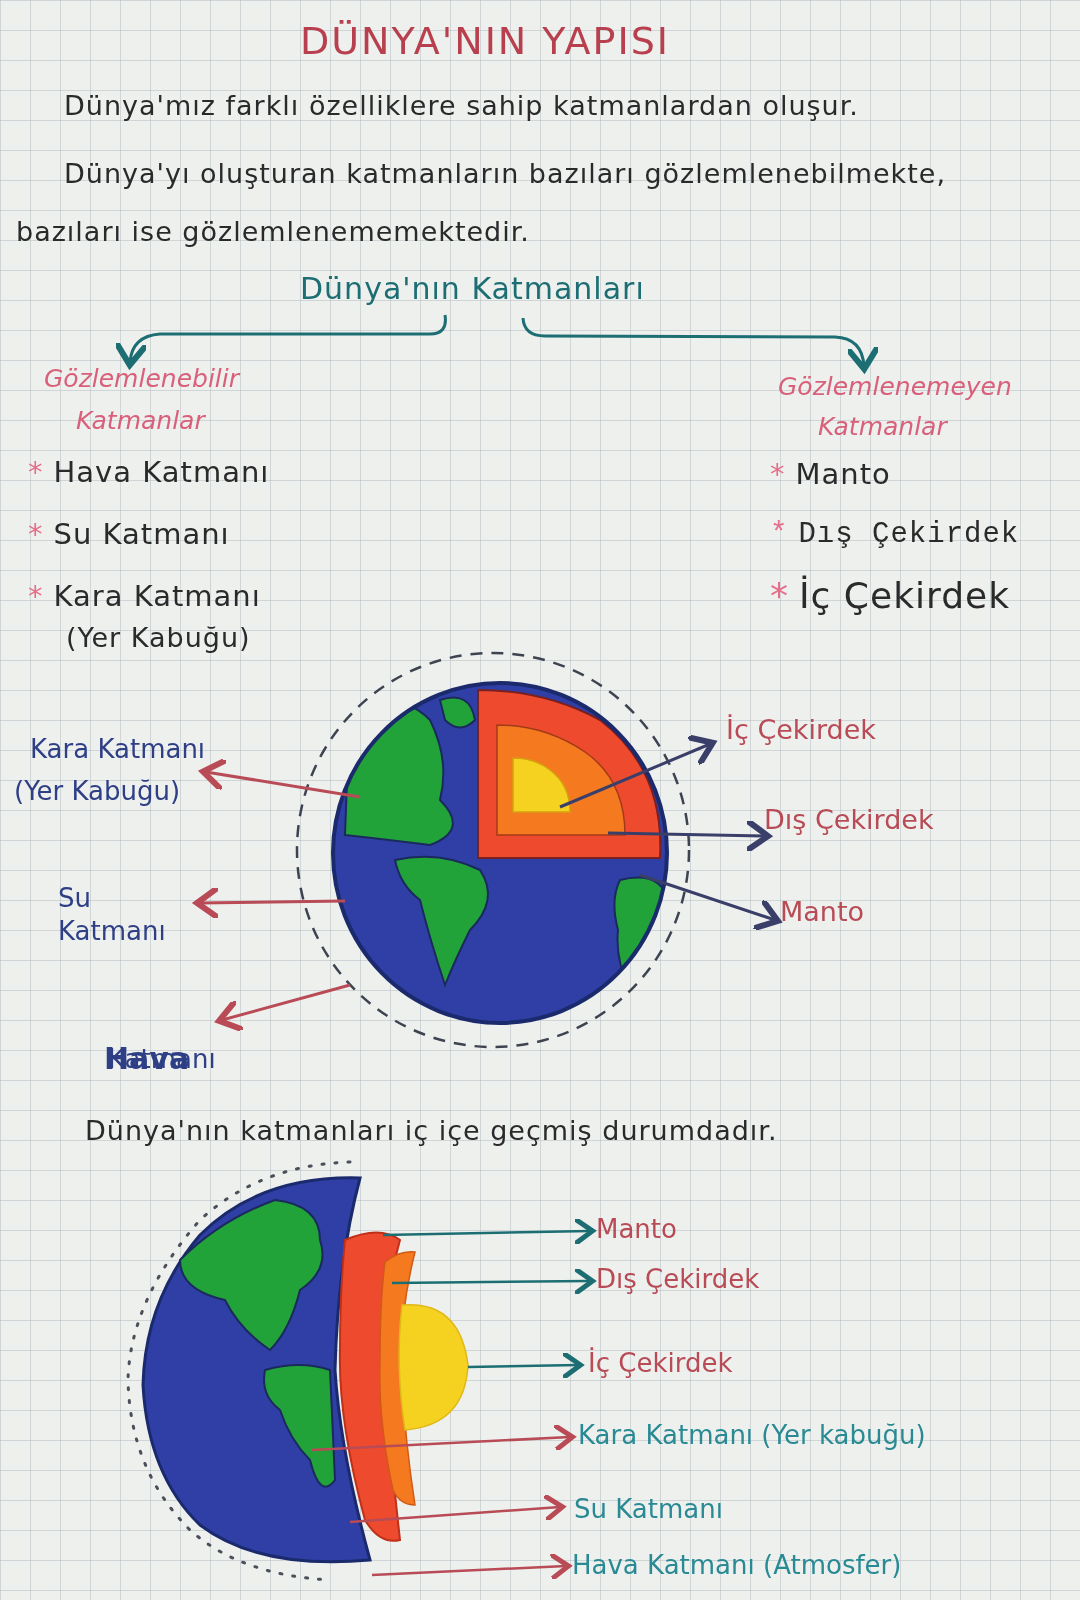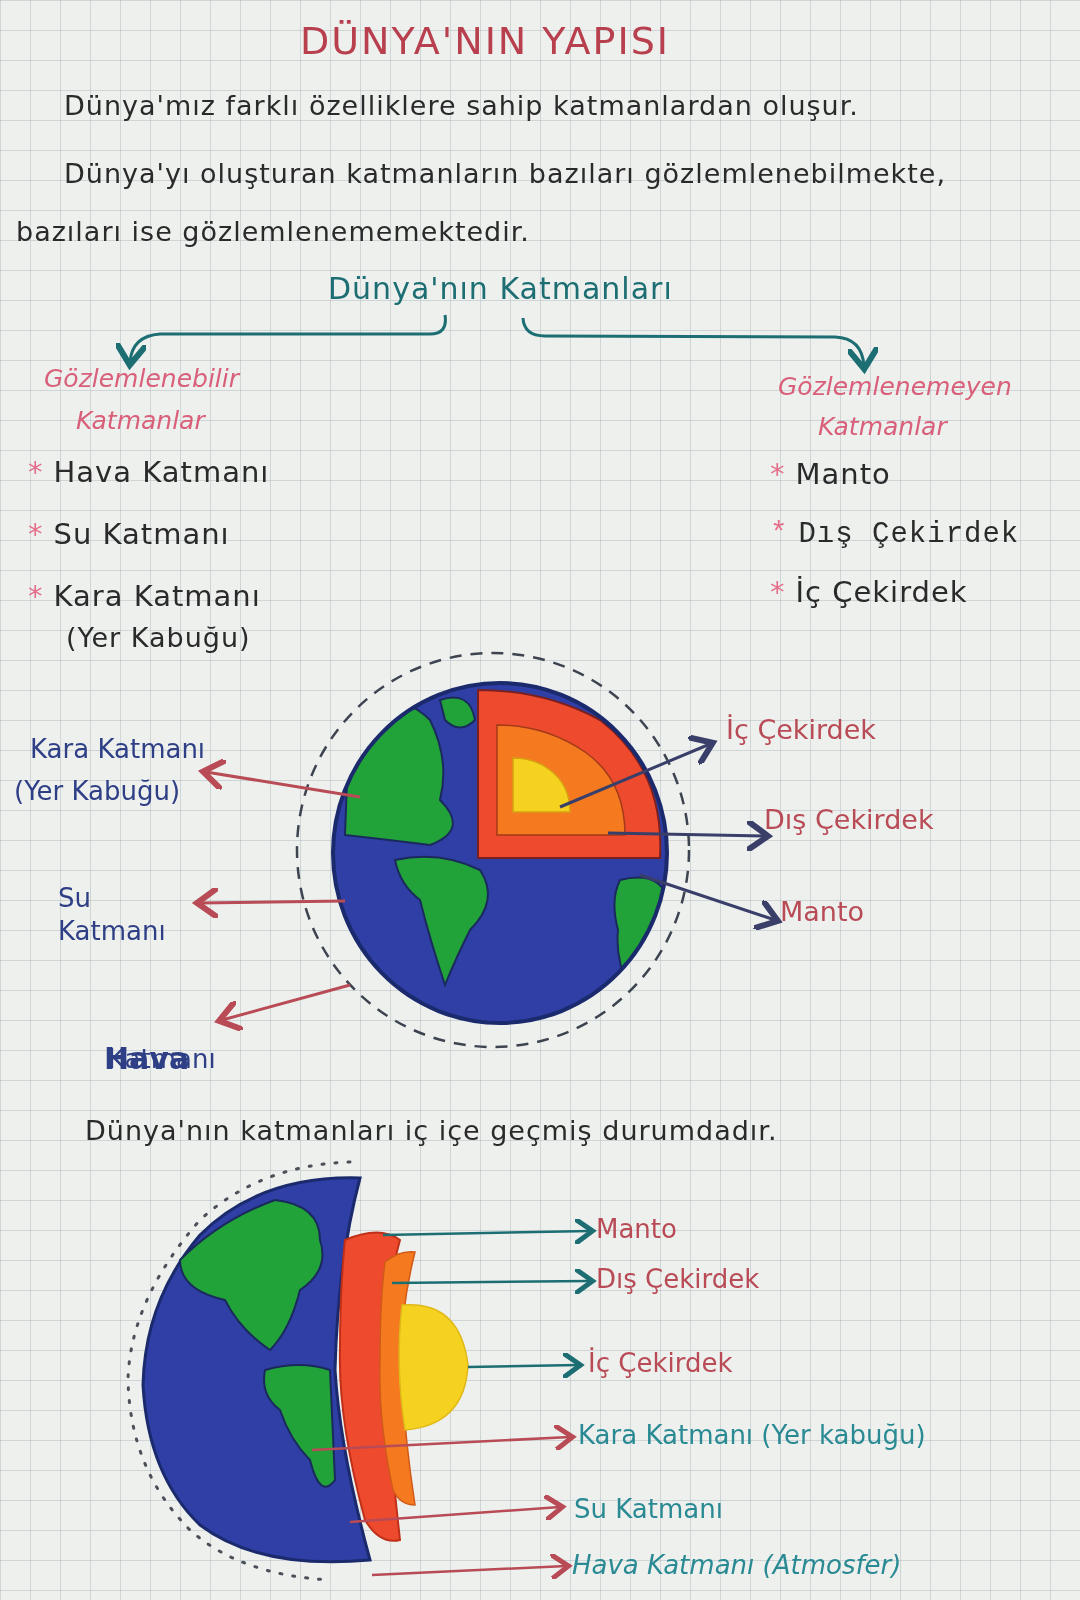--- a/index.html
+++ b/index.html
@@ -25,37 +25,37 @@
 </style>
 </head>
 <body>
 
 <div class="txt title">DÜNYA'NIN YAPISI</div>
 
 <div class="txt body" style="left:64px; top:92px;">Dünya'mız farklı özelliklere sahip katmanlardan oluşur.</div>
 <div class="txt body" style="left:64px; top:160px;">Dünya'yı oluşturan katmanların bazıları gözlemlenebilmekte,</div>
 <div class="txt body" style="left:16px; top:218px;">bazıları ise gözlemlenememektedir.</div>
 
-<div class="txt teal" style="left:328px; top:274px; font-size:30px; letter-spacing:1px;">Dünya'nın Katmanları</div>
+<div class="txt teal" style="left:300px; top:274px; font-size:30px; letter-spacing:1px;">Dünya'nın Katmanları</div>
 
 <div>
   <div class="txt pink" style="left:44px; top:366px; font-size:25px;">Gözlemlenebilir</div>
   <div class="txt pink" style="left:76px; top:408px; font-size:25px;">Katmanlar</div>
   <div class="txt body" style="left:28px; top:458px; font-size:29px;"><span class="star">*</span><span>Hava Katmanı</span></div>
   <div class="txt body" style="left:28px; top:520px; font-size:29px;"><span class="star">*</span><span>Su Katmanı</span></div>
   <div class="txt body" style="left:28px; top:582px; font-size:29px;"><span class="star">*</span><span>Kara Katmanı</span></div>
   <div class="txt body" style="left:66px; top:624px; font-size:27px;">(Yer Kabuğu)</div>
 </div>
 
 <div>
   <div class="txt pink" style="left:778px; top:374px; font-size:25px;">Gözlemlenemeyen</div>
   <div class="txt pink" style="left:818px; top:414px; font-size:25px;">Katmanlar</div>
   <div class="txt body" style="left:770px; top:460px; font-size:29px;"><span class="star">*</span><span>Manto</span></div>
   <div class="txt body" style="left:770px; top:520px; font-size:29px;font-family:Liberation Mono, monospace;"><span class="star">*</span><span>Dış Çekirdek</span></div>
-  <div class="txt body" style="left:770px; top:578px; font-size:29px;"><span class="star">*</span><span>İç Çekirdek</span></div>
+  <div class="txt body" style="left:770px; top:578px; font-size:36px;"><span class="star">*</span><span>İç Çekirdek</span></div>
 </div>
 
 <svg class="overlay" width="1080" height="1600">
   <defs>
     <marker id="arrTeal" markerWidth="10" markerHeight="10" refX="6" refY="5" orient="auto">
       <path d="M0,0 L7,5 L0,10" fill="none" stroke="#1c6e73" stroke-width="2"></path>
     </marker>
     <marker id="arrRed" markerWidth="10" markerHeight="10" refX="6" refY="5" orient="auto">
       <path d="M0,0 L7,5 L0,10" fill="none" stroke="#b84b55" stroke-width="2"></path>
     </marker>
@@ -132,13 +132,13 @@
   <line x1="312" y1="1450" x2="570" y2="1437" stroke="#b84b55" stroke-width="2.5" marker-end="url(#arrRed)"></line>
   <line x1="350" y1="1522" x2="560" y2="1507" stroke="#b84b55" stroke-width="2.5" marker-end="url(#arrRed)"></line>
   <line x1="372" y1="1575" x2="566" y2="1566" stroke="#b84b55" stroke-width="2.5" marker-end="url(#arrRed)"></line>
 </svg>
 
 <div class="txt red" style="left:596px; top:1216px; font-size:26px;">Manto</div>
 <div class="txt red" style="left:596px; top:1266px; font-size:26px;">Dış Çekirdek</div>
 <div class="txt red" style="left:588px; top:1350px; font-size:26px;">İç Çekirdek</div>
 <div class="txt cyan" style="left:578px; top:1422px; font-size:26px;">Kara Katmanı (Yer kabuğu)</div>
 <div class="txt cyan" style="left:574px; top:1496px; font-size:26px;">Su Katmanı</div>
-<div class="txt cyan" style="left:572px; top:1552px; font-size:26px;font-style:italic;">Hava Katmanı (Atmosfer)</div>
+<div class="txt cyan" style="left:572px; top:1552px; font-size:26px;">Hava Katmanı (Atmosfer)</div>
 
 </body></html>

